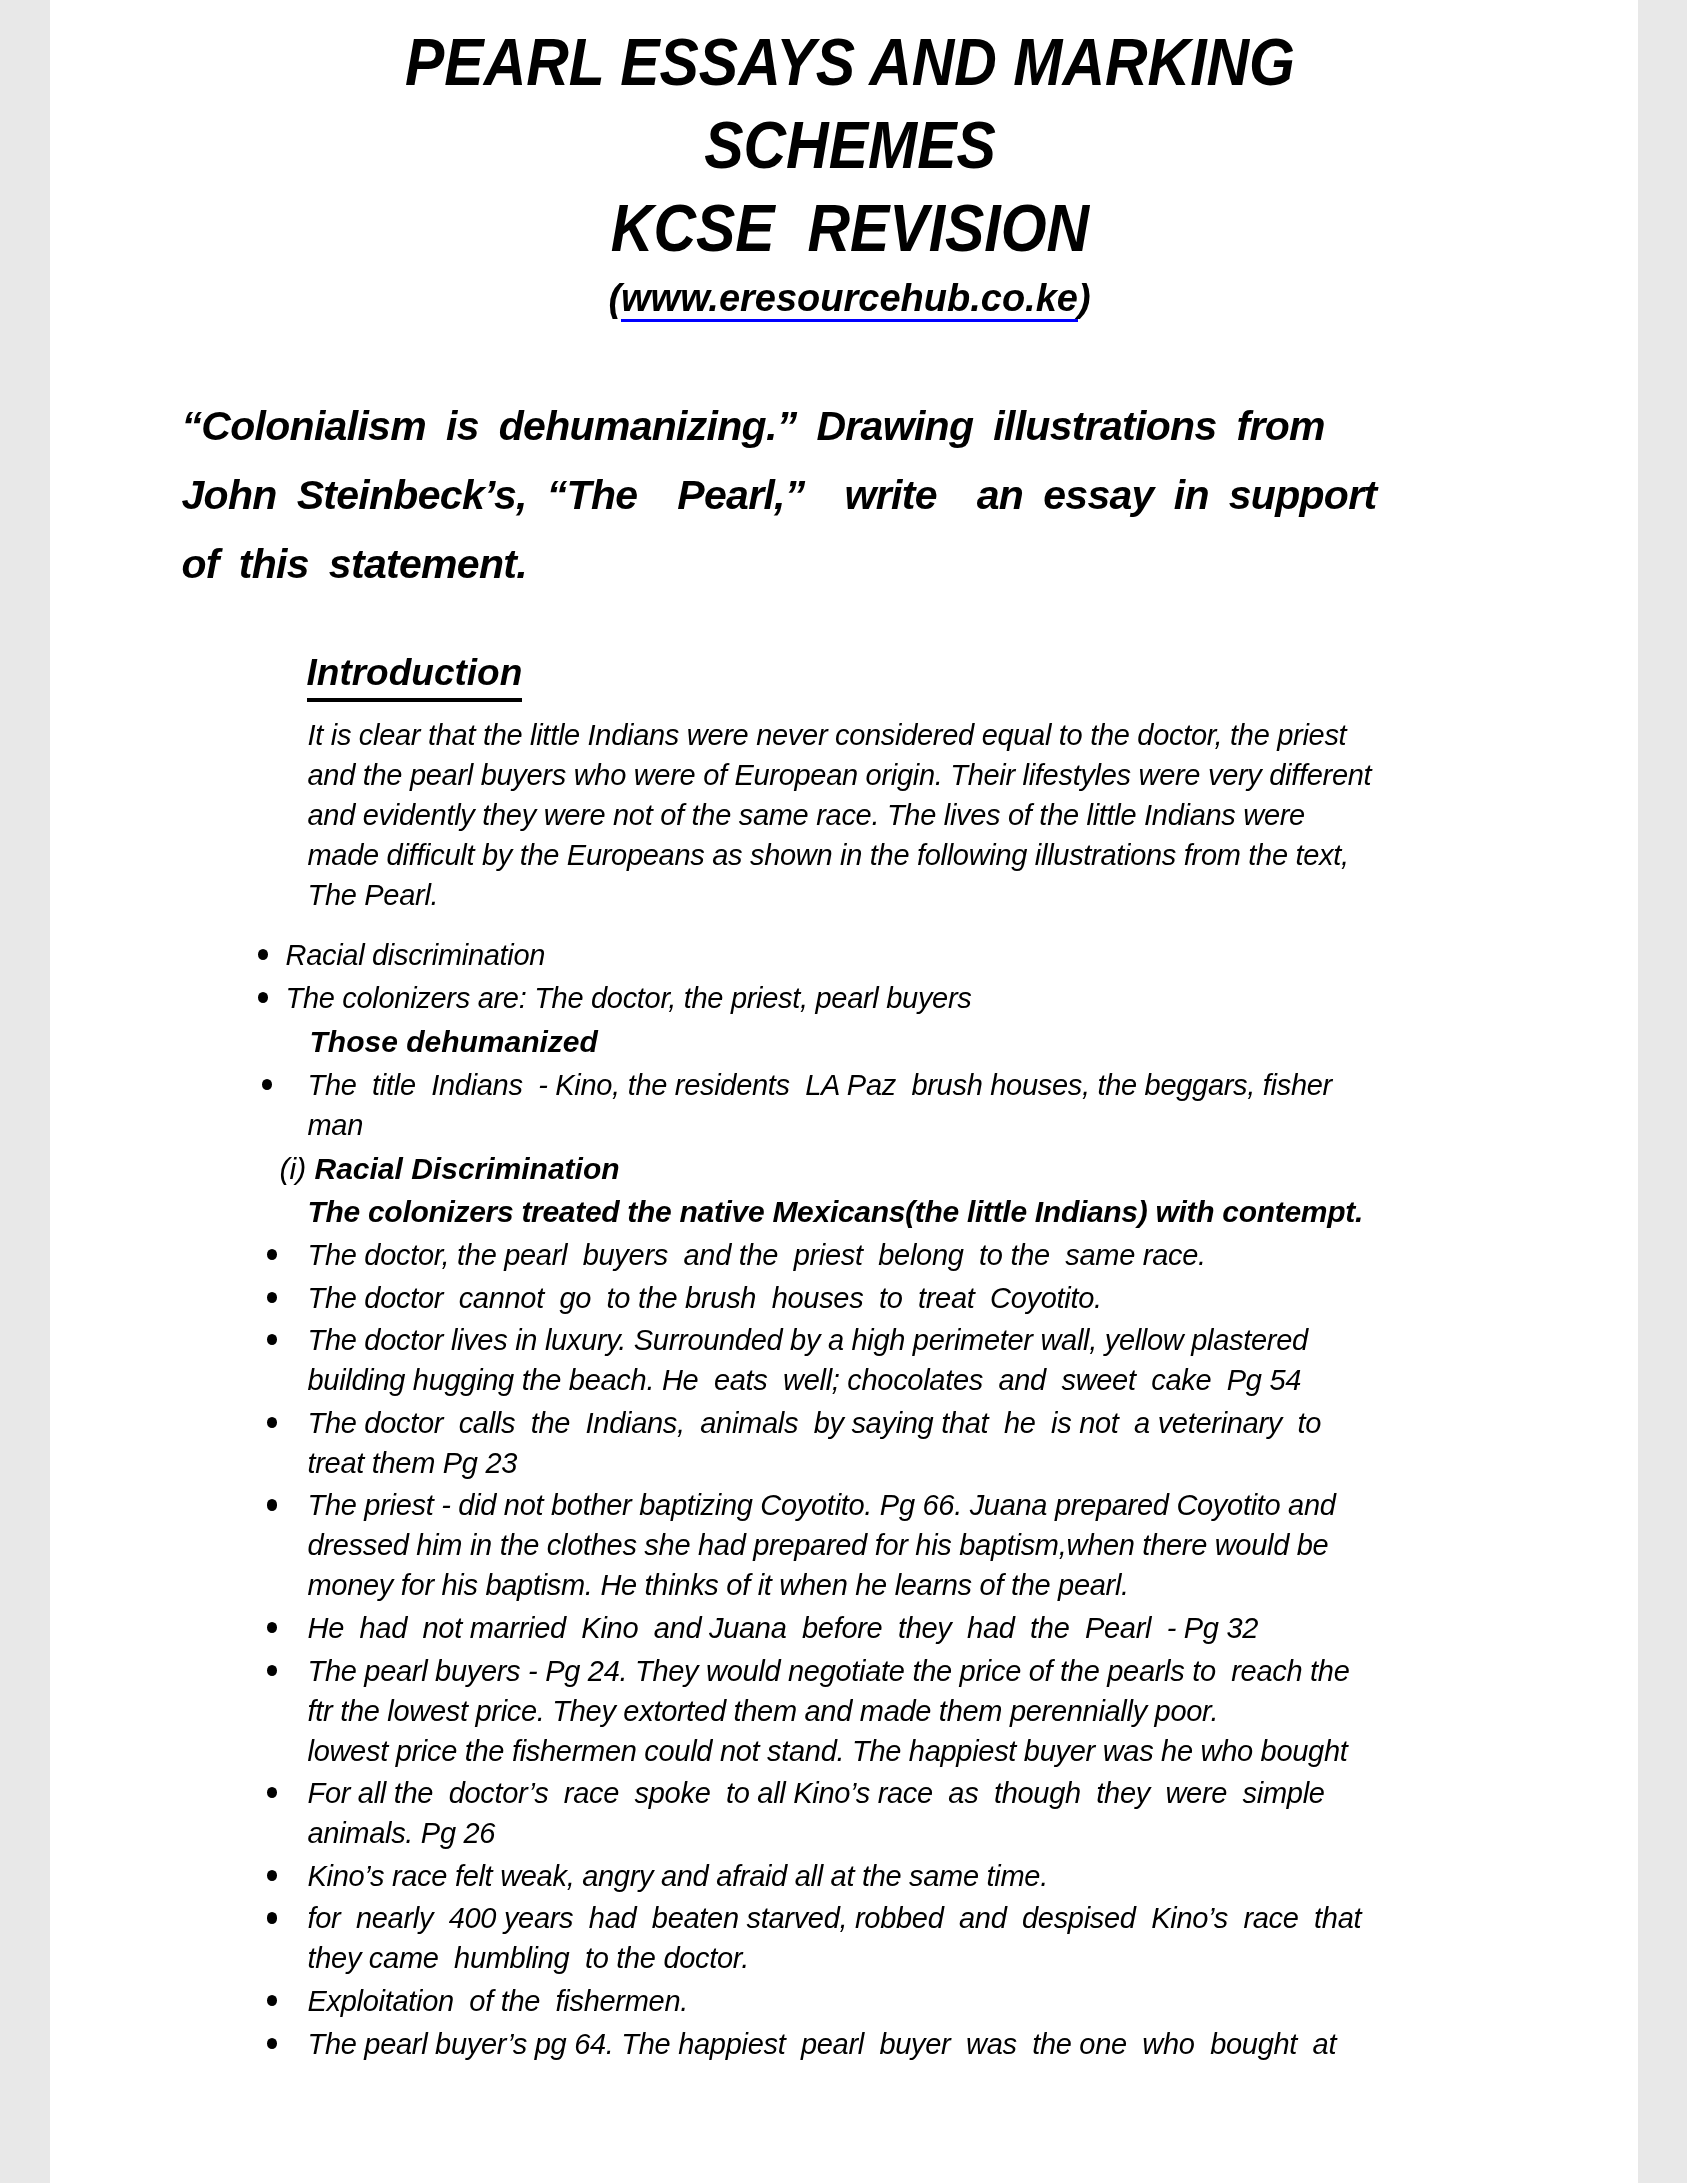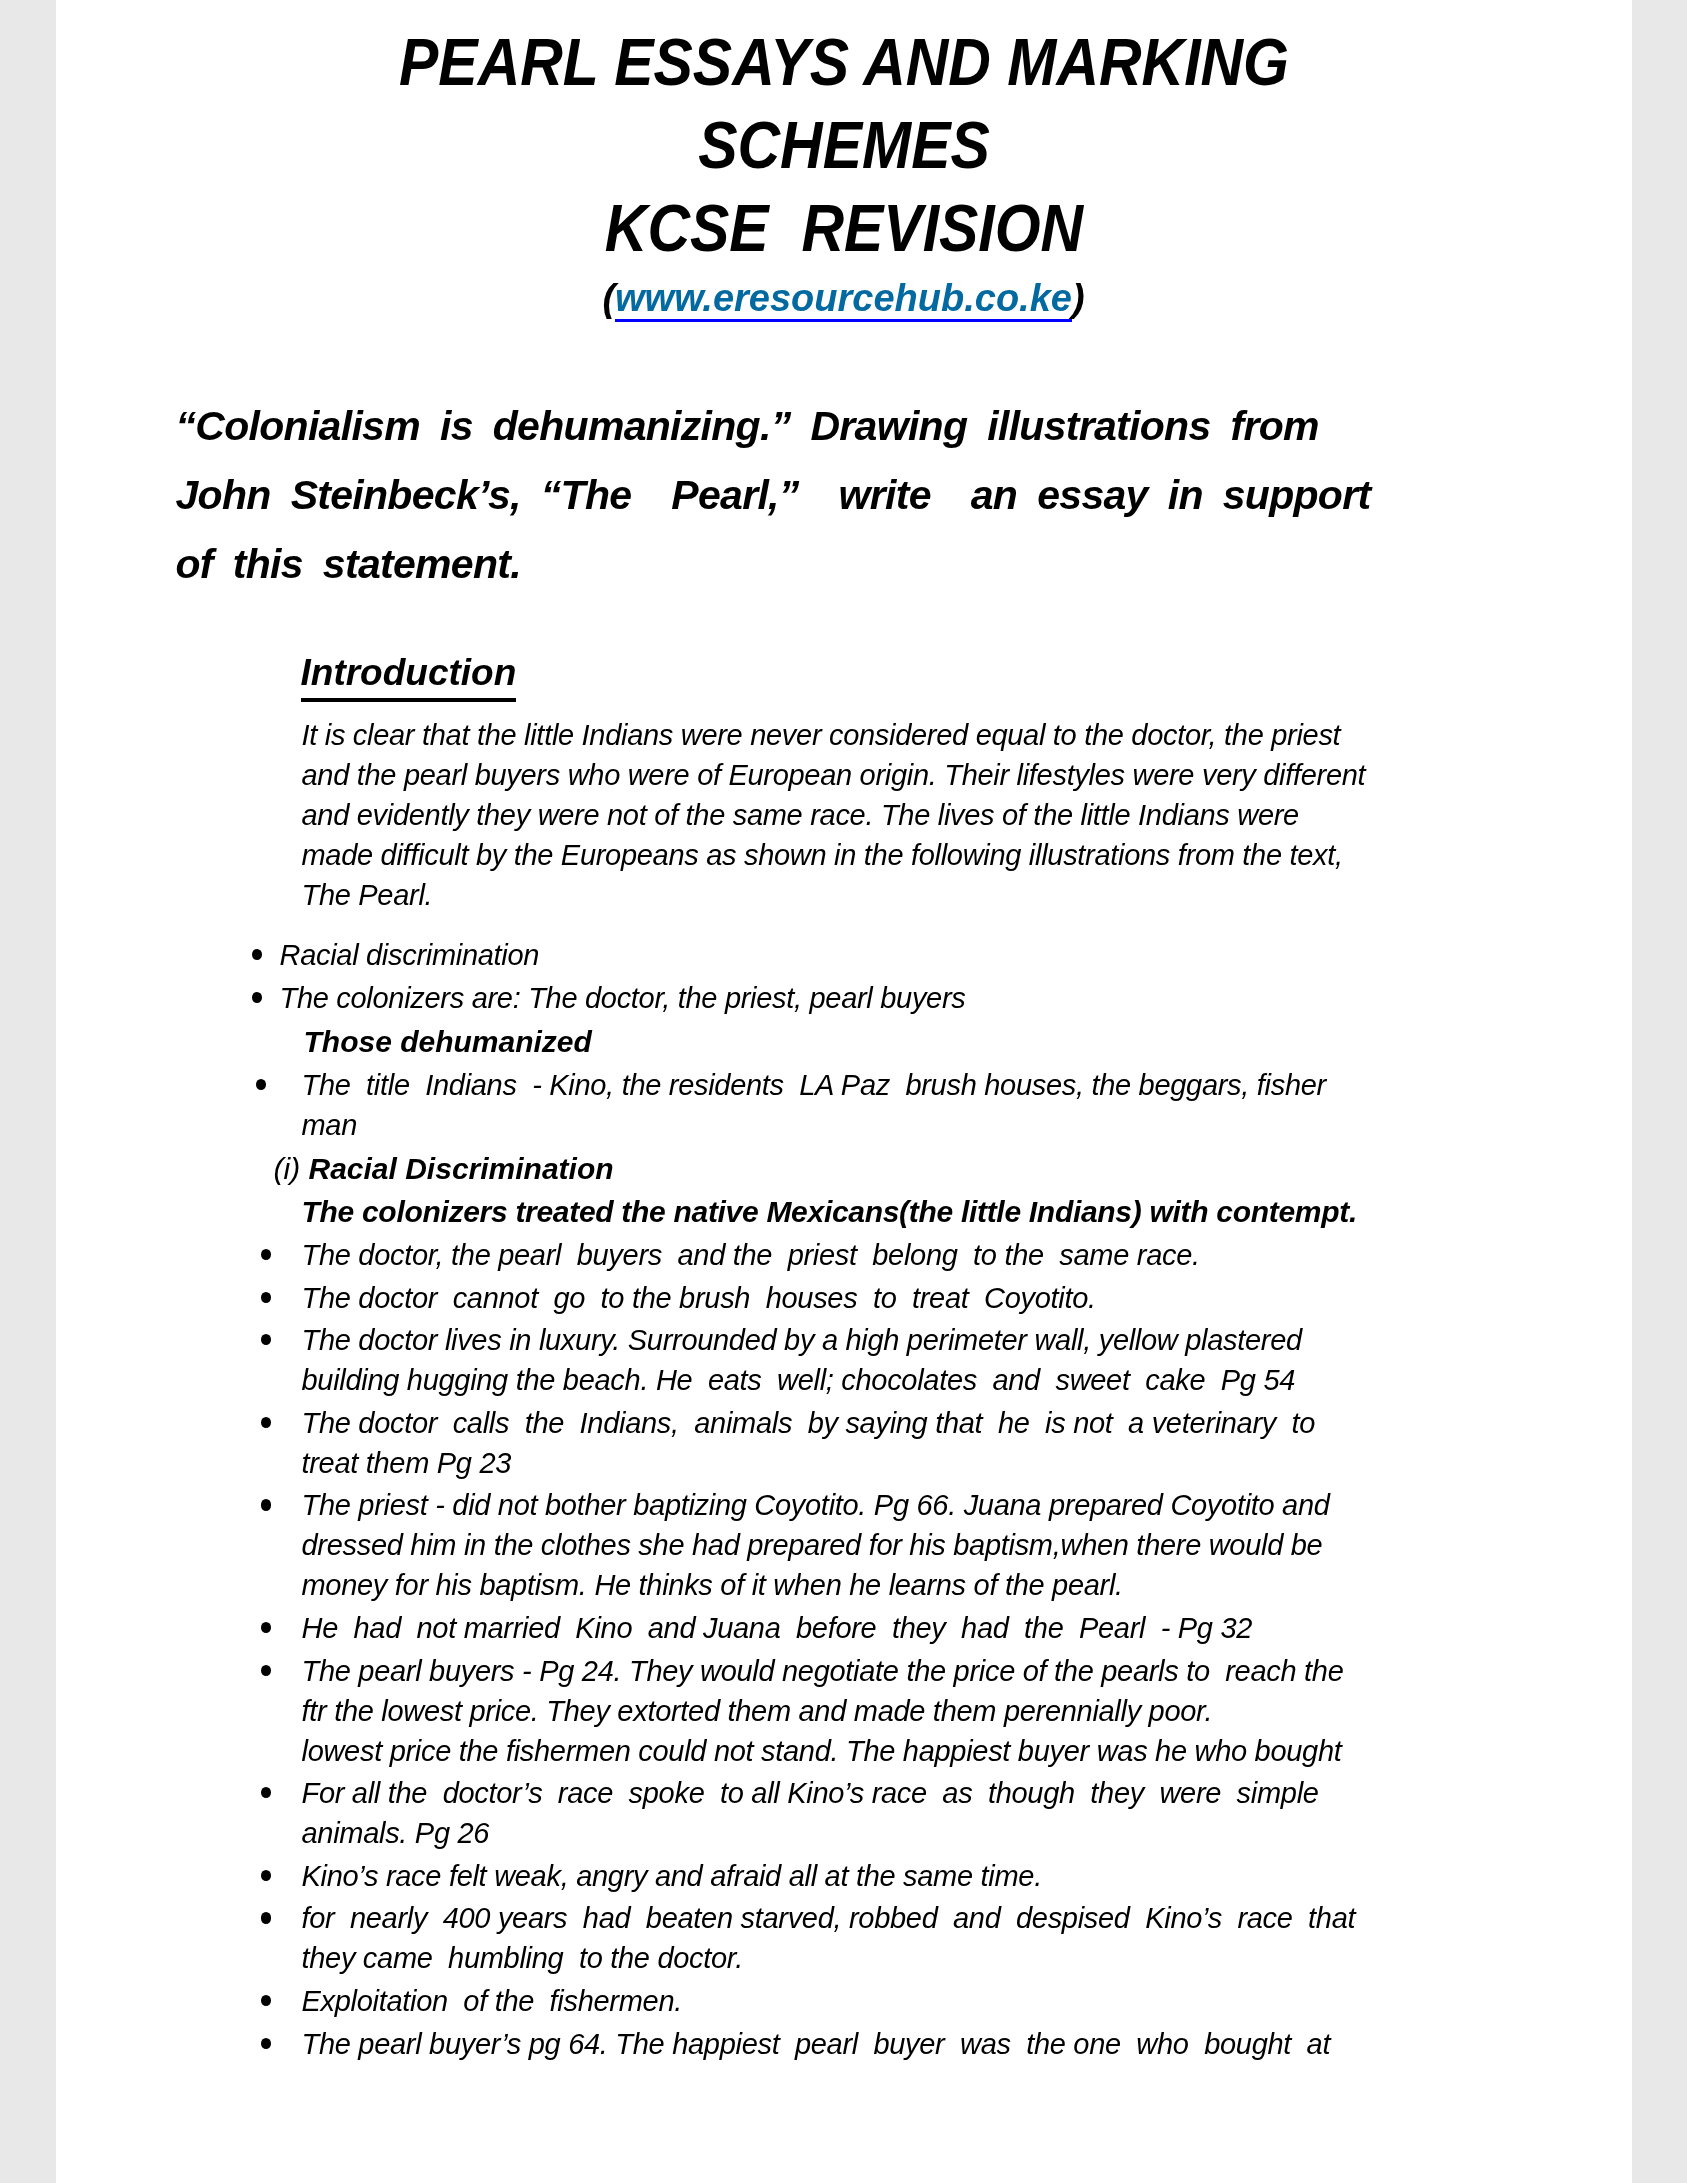--- a/index.html
+++ b/index.html
@@ -10,20 +10,21 @@
   .page {
     position: relative;
     width: 1576px;
     height: 2183px;
     margin: 0 auto;
     background: #ffffff;
     font-family: "Liberation Sans", sans-serif;
     font-style: italic;
     color: #000000;
     overflow: hidden;
+    padding-left: 12px;
   }
   
   .title-block {
     padding-top: 20px;
     text-align: center;
   }
   .title-line {
     font-size: 67px;
     line-height: 83px;
     font-weight: bold;
@@ -32,21 +33,21 @@
     transform-origin: 50% 0;
   }
   .link-line {
     margin-top: 5.3px;
     font-size: 38px;
     line-height: 49px;
     font-weight: bold;
     white-space: pre;
   }
   .site-link {
-    color: #0369a1;
+    color: #000000;
     text-decoration: none;
     border-bottom: 3.3px solid #0000FF;
     cursor: pointer;
   }
   
   .question {
     margin-top: 69px;
     margin-left: 120px;
   }
   .question .line {

